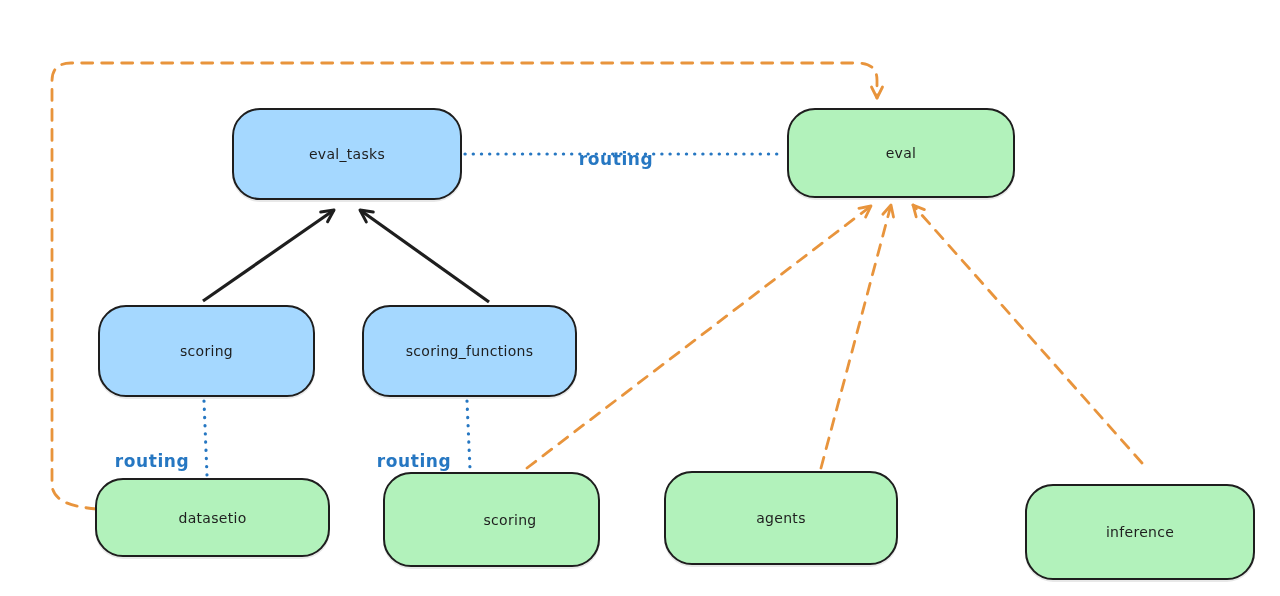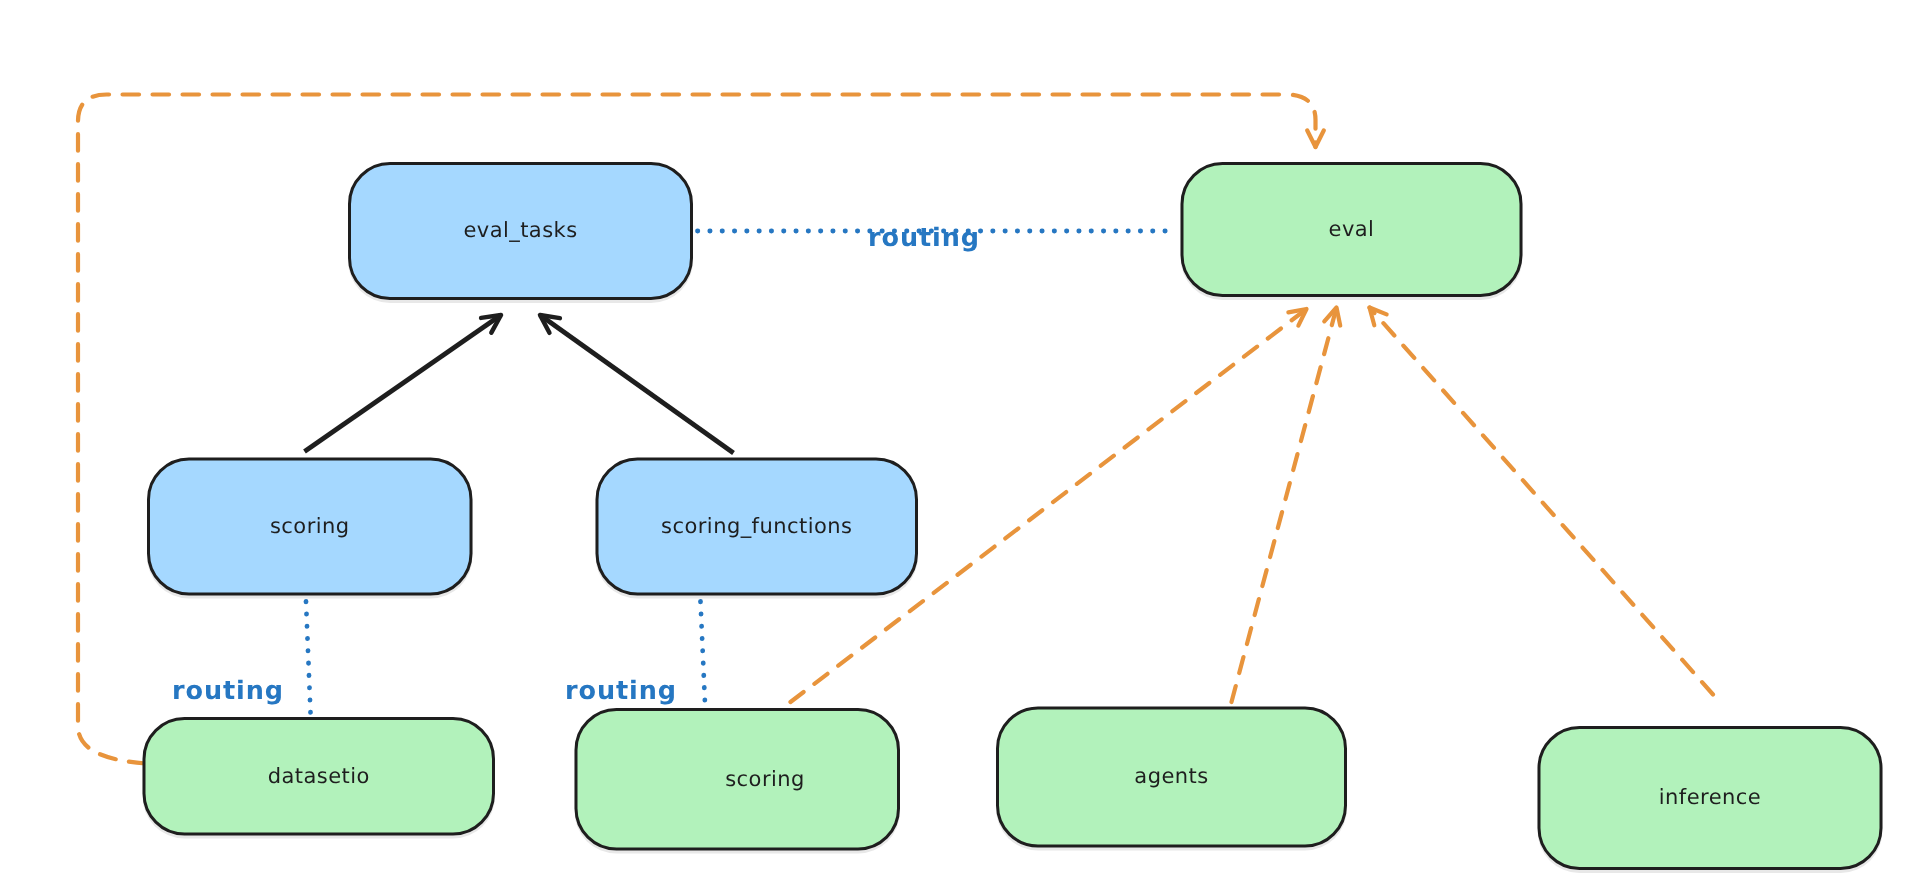--- a/index.html
+++ b/index.html
@@ -47,21 +47,21 @@
     font-weight: 700;
     letter-spacing: 0.6px;
     color: var(--routing-blue, #2677c2);
     white-space: nowrap;
     margin-top: 28px;
   }
   
   .n-eval-tasks        { left: 232px;  top: 108px; width: 230px; height: 92px; }
   .n-eval              { left: 787px;  top: 108px; width: 228px; height: 90px; }
   .n-datasets          { left: 98px;   top: 305px; width: 217px; height: 92px; }
-  .n-scoring-functions { left: 362px;  top: 305px; width: 215px; height: 92px; margin-left: 35px; }
+  .n-scoring-functions { left: 362px;  top: 305px; width: 215px; height: 92px; }
   .n-datasetio         { left: 95px;   top: 478px; width: 235px; height: 79px; }
   .n-scoring           { left: 383px;  top: 472px; width: 217px; height: 95px; padding-left: 37px; }
   .n-agents            { left: 664px;  top: 471px; width: 234px; height: 94px; }
   .n-inference         { left: 1025px; top: 484px; width: 230px; height: 96px; }
   
   .l-routing-top   { left: 616px; top: 131px; }
   .l-routing-left  { left: 152px; top: 433px; }
   .l-routing-mid   { left: 414px; top: 433px; }
 </style>
 </head>

